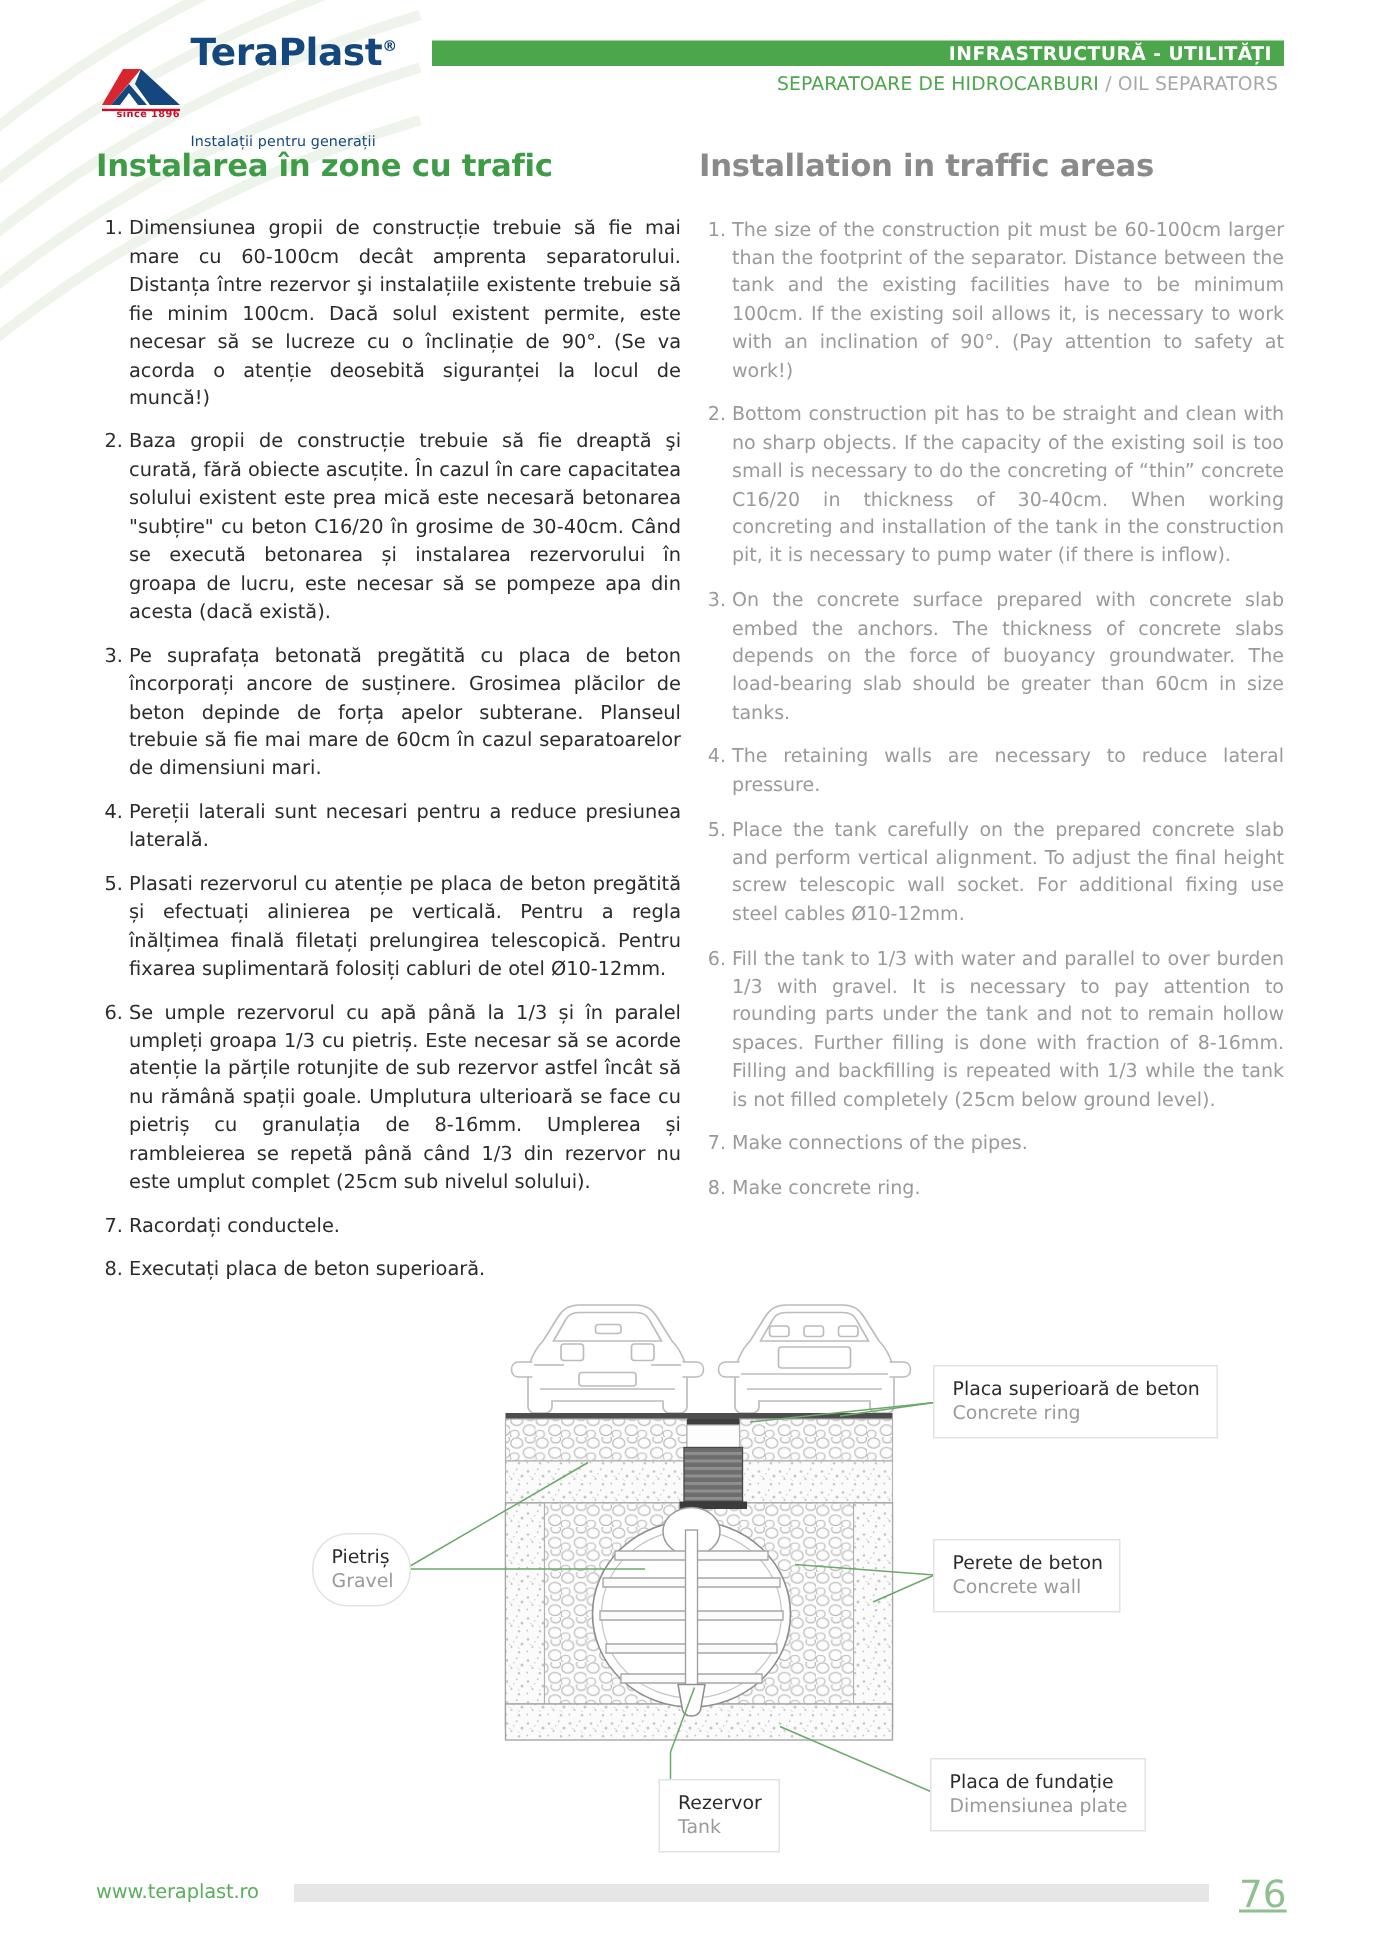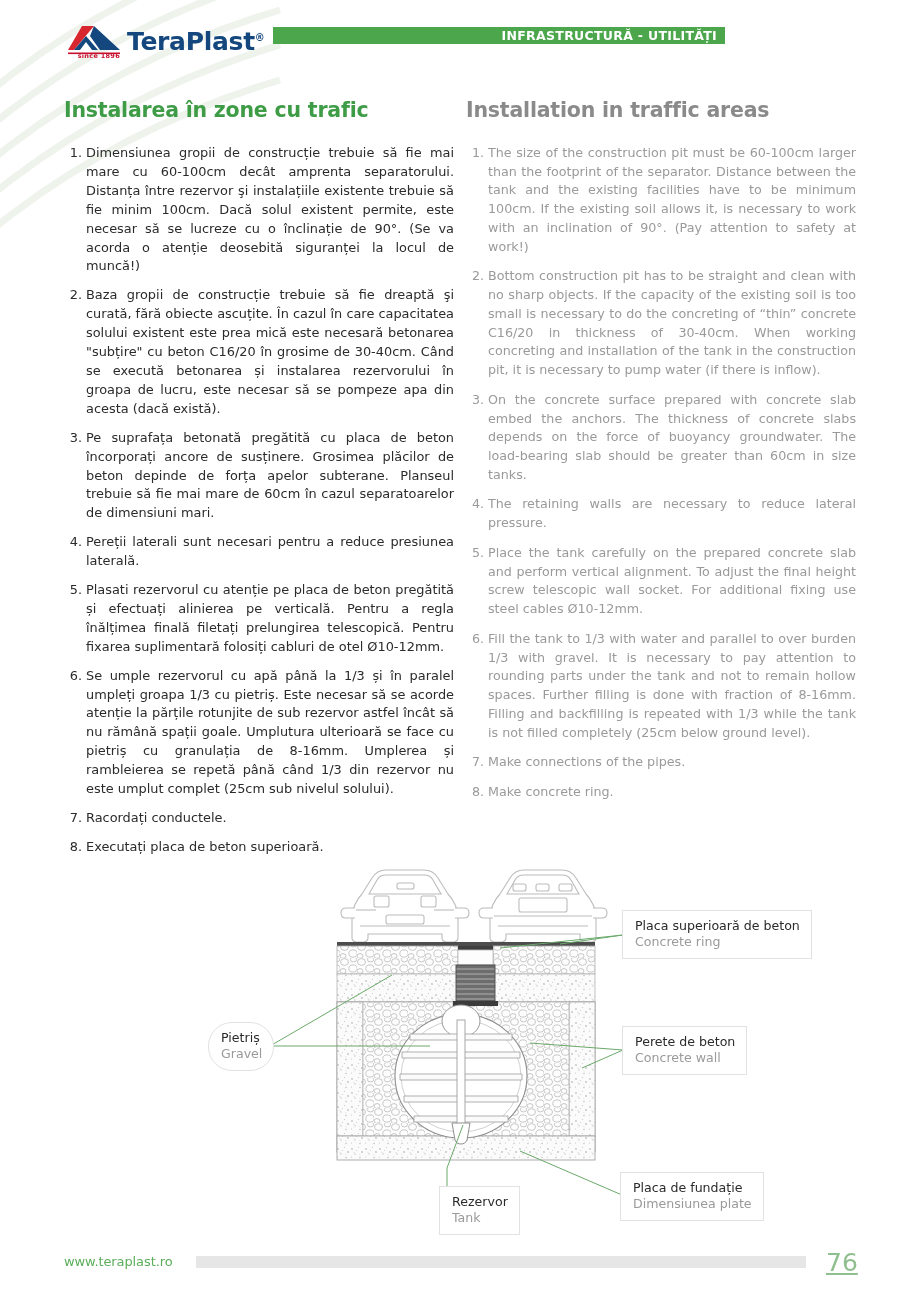--- a/index.html
+++ b/index.html
@@ -24,30 +24,30 @@
   
   .header { position:absolute; left:0; top:0; width:920px; height:72px; }
 
   .logo-wrap { position:absolute; left:68px; top:22px; display:flex; align-items:center; }
   .logo-mark { position:relative; width:52px; height:38px; margin-right:7px; }
   .logo-since {
     position:absolute; left:0; top:30px; width:52px; text-align:right;
     font-size:6.5px; font-weight:bold; color:#C8102E; letter-spacing:.3px;
     font-family:"DejaVu Sans","Liberation Sans",sans-serif;
   }
-  .logo-text { display:flex; justify-content:center;gap:40px; }
+  .logo-text { display:flex; flex-direction:column; justify-content:center;gap:40px; }
   .logo-name {
     font-size:25px; font-weight:bold; color:#14477D; line-height:1;
     letter-spacing:-0.3px; position:relative;
   }
   .logo-name .reg { font-size:10px; vertical-align:super; }
   .logo-tag { font-size:9.5px; color:#14477D; line-height:1; margin-top:3px; letter-spacing:.1px; }
 
   .hdr-green-bar {
-    position:absolute; left:273px; top:27px; width:452px; height:17px;
+    position:absolute; left:288px; top:27px; width:568px; height:17px;
     background:#4CA64C;
   }
   .hdr-green-bar .hdr-title {
     position:absolute; right:8px; top:1px;
     color:#ffffff; font-size:12.5px; font-weight:bold; letter-spacing:.3px;
     white-space:nowrap;
   }
   .hdr-sub {
     position:absolute; right:68px; top:48px;
     font-size:12.5px; white-space:nowrap; letter-spacing:.1px;
@@ -136,20 +136,23 @@
       <div class="logo-text">
         <div class="logo-name"><span>TeraPlast</span><span class="reg">®</span></div>
         <div class="logo-tag">Instalații pentru generații</div>
       </div>
     </div>
 
     <div class="hdr-green-bar">
       <div class="hdr-title">INFRASTRUCTURĂ - UTILITĂȚI</div>
     </div>
 
+    <div class="hdr-sub">
+      <span class="ro">SEPARATOARE DE HIDROCARBURI</span><span class="sep"> / </span><span class="en">OIL SEPARATORS</span>
+    </div>
   </div>
 
   <div class="col-title ro">Instalarea în zone cu trafic</div>
   <div class="col-title en">Installation in traffic areas</div>
 
   <div class="col ro">
     <ol class="steps">
       <li><span class="num">1.</span><span>Dimensiunea gropii de construcție trebuie să fie mai mare cu 60-100cm decât amprenta separatorului. Distanța între rezervor şi instalațiile existente trebuie să fie minim 100cm. Dacă solul existent permite, este necesar să se lucreze cu o înclinație de 90°. (Se va acorda o atenție deosebită siguranței la locul de muncă!)</span></li>
       <li><span class="num">2.</span><span>Baza gropii de construcție trebuie să fie dreaptă şi curată, fără obiecte ascuțite. În cazul în care capacitatea solului existent este prea mică este necesară betonarea "subțire" cu beton C16/20 în grosime de 30-40cm. Când se execută betonarea și instalarea rezervorului în groapa de lucru, este necesar să se pompeze apa din acesta (dacă există).</span></li>
       <li><span class="num">3.</span><span>Pe suprafața betonată pregătită cu placa de beton încorporați ancore de susținere. Grosimea plăcilor de beton depinde de forța apelor subterane. Planseul trebuie să fie mai mare de 60cm în cazul separatoarelor de dimensiuni mari.</span></li>

